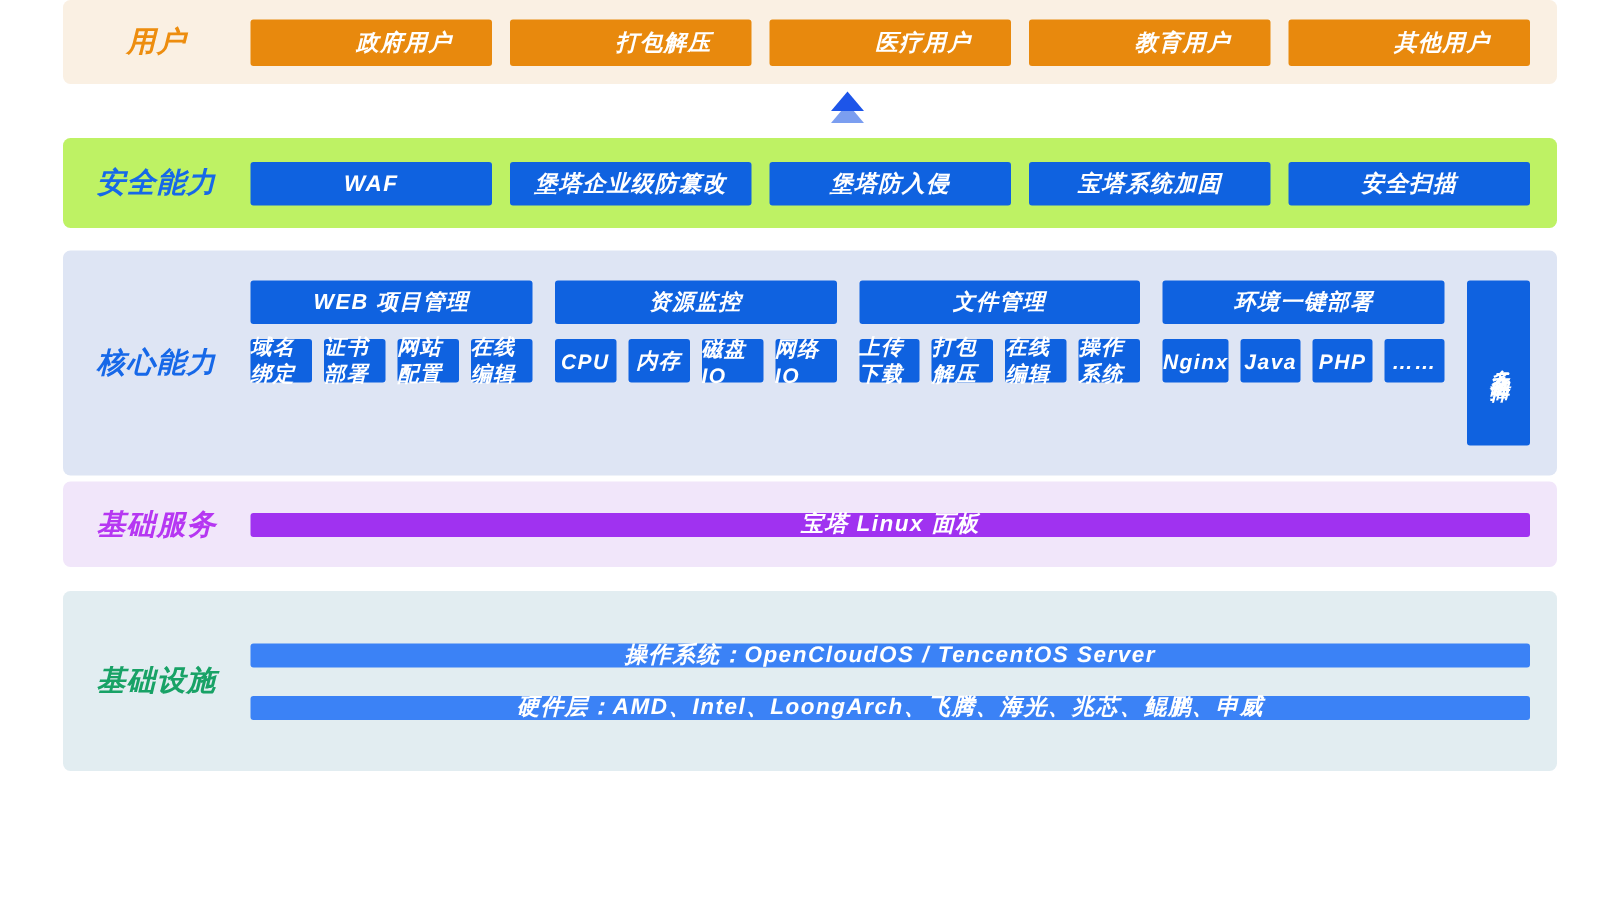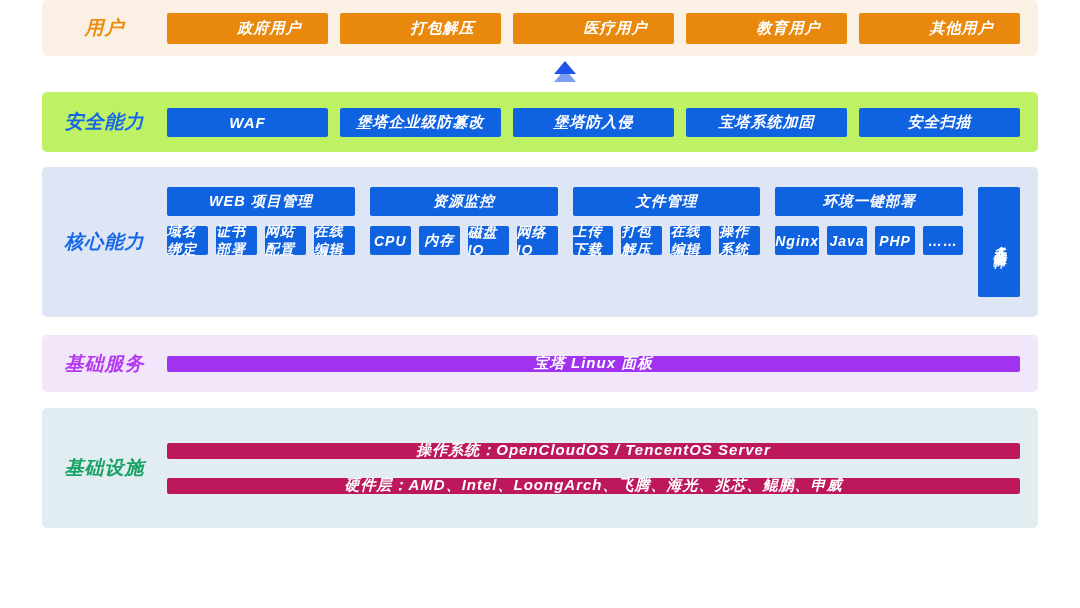--- a/index.html
+++ b/index.html
@@ -91,41 +91,41 @@
     font-size: 12.5px;
     display: flex;
     align-items: center;
     justify-content: center;
     writing-mode: vertical-rl;
     text-orientation: upright;
     letter-spacing: 2px;
   }
 
   
-  .layer.base { margin-top: 18px; height: 57px; background: #F1E6FA; }
+  .layer.base { margin-top: 4px; height: 57px; background: #F1E6FA; }
   .layer.base .layer-label { color: #B637F2; }
   .bar {
     height: 16px;
     border-radius: 2px;
     display: flex;
     align-items: center;
     justify-content: center;
     color: #ffffff;
     font-weight: bold;
     font-style: italic;
     font-size: 15px;
     letter-spacing: 1px;
   }
   .bar.purple { background: #A032F0; }
 
   
   .layer.infra { margin-top: 16px; height: 120px; background: #E2EDF1; }
   .layer.infra .layer-label { color: #18A266; }
   .infra-stack { display: flex; flex-direction: column; gap: 19px; }
-  .bar.green { background: #be185d; }
+  .bar.green { background: #3b82f6; }
 </style>
 </head>
 <body>
 
 <div class="canvas">
 
   <div class="layer users">
     <div class="layer-label">用户</div>
     <div class="layer-content grid5">
       <div class="box orange">政府用户</div>

